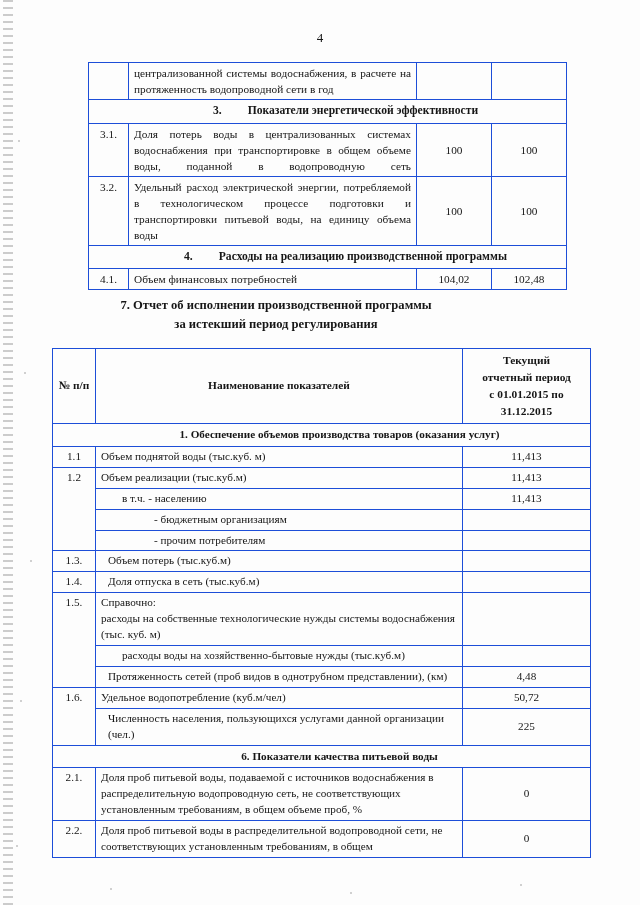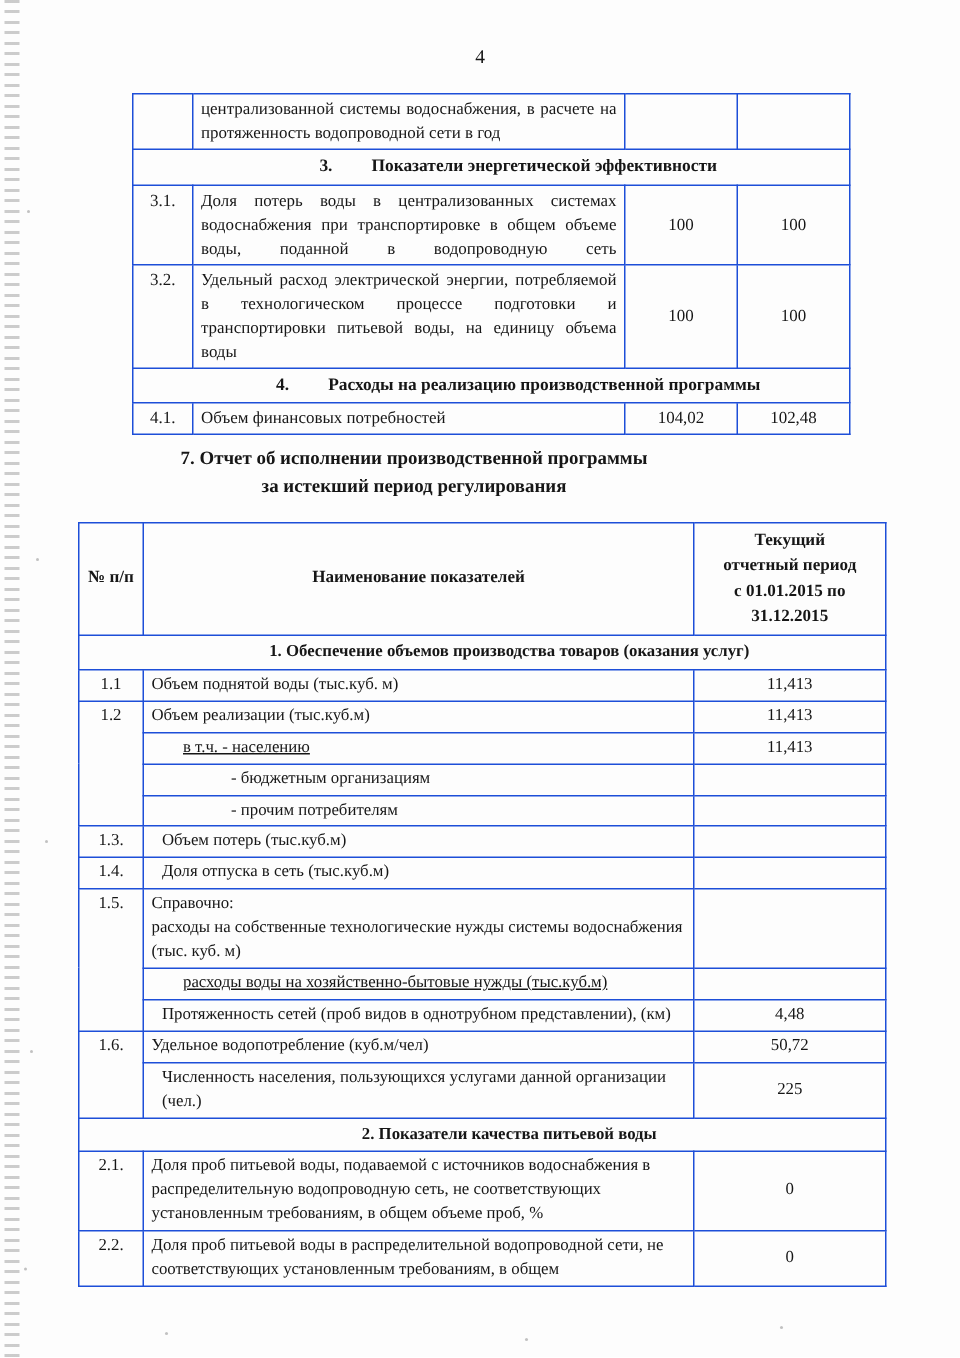--- a/index.html
+++ b/index.html
@@ -88,21 +88,21 @@
   .just-last-left { text-align: justify; text-align-last: left; }
   .section {
     text-align: center;
     font-weight: bold;
     font-size: 11.6px;
     padding-top: 3px;
     padding-bottom: 3px;
     padding-left: 41px;
   }
   .section .sec-no { margin-right: 26px; }
-  .indent1 { padding-left: 26px; text-decoration: underline; }
+  .indent1 { padding-left: 26px; }
   .indent2 { padding-left: 58px; }
   .indent-sm { padding-left: 12px; }
 
   
   #table-top { left: 88px; top: 62px; width: 478px; }
 
   
   .doc-heading {
     position: absolute;
     left: 0;
@@ -265,21 +265,21 @@
         <td class="num" rowspan="2">1.6.</td>
         <td>Удельное водопотребление (куб.м/чел)</td>
         <td class="val">50,72</td>
       </tr>
       <tr>
         <td class="indent-sm">Численность населения, пользующихся услугами данной организации (чел.)</td>
         <td class="val">225</td>
       </tr>
 
       <tr>
-        <td class="section" colspan="3">2. Показатели качества питьевой воды</td>
+        <td class="section" colspan="3">6. Показатели качества питьевой воды</td>
       </tr>
 
       <tr>
         <td class="num">2.1.</td>
         <td>Доля проб питьевой воды, подаваемой с источников водоснабжения в распределительную водопроводную сеть, не соответствующих установленным требованиям, в общем объеме проб, %</td>
         <td class="val">0</td>
       </tr>
       <tr>
         <td class="num">2.2.</td>
         <td>Доля проб питьевой воды в распределительной водопроводной сети, не соответствующих установленным требованиям, в общем</td>

